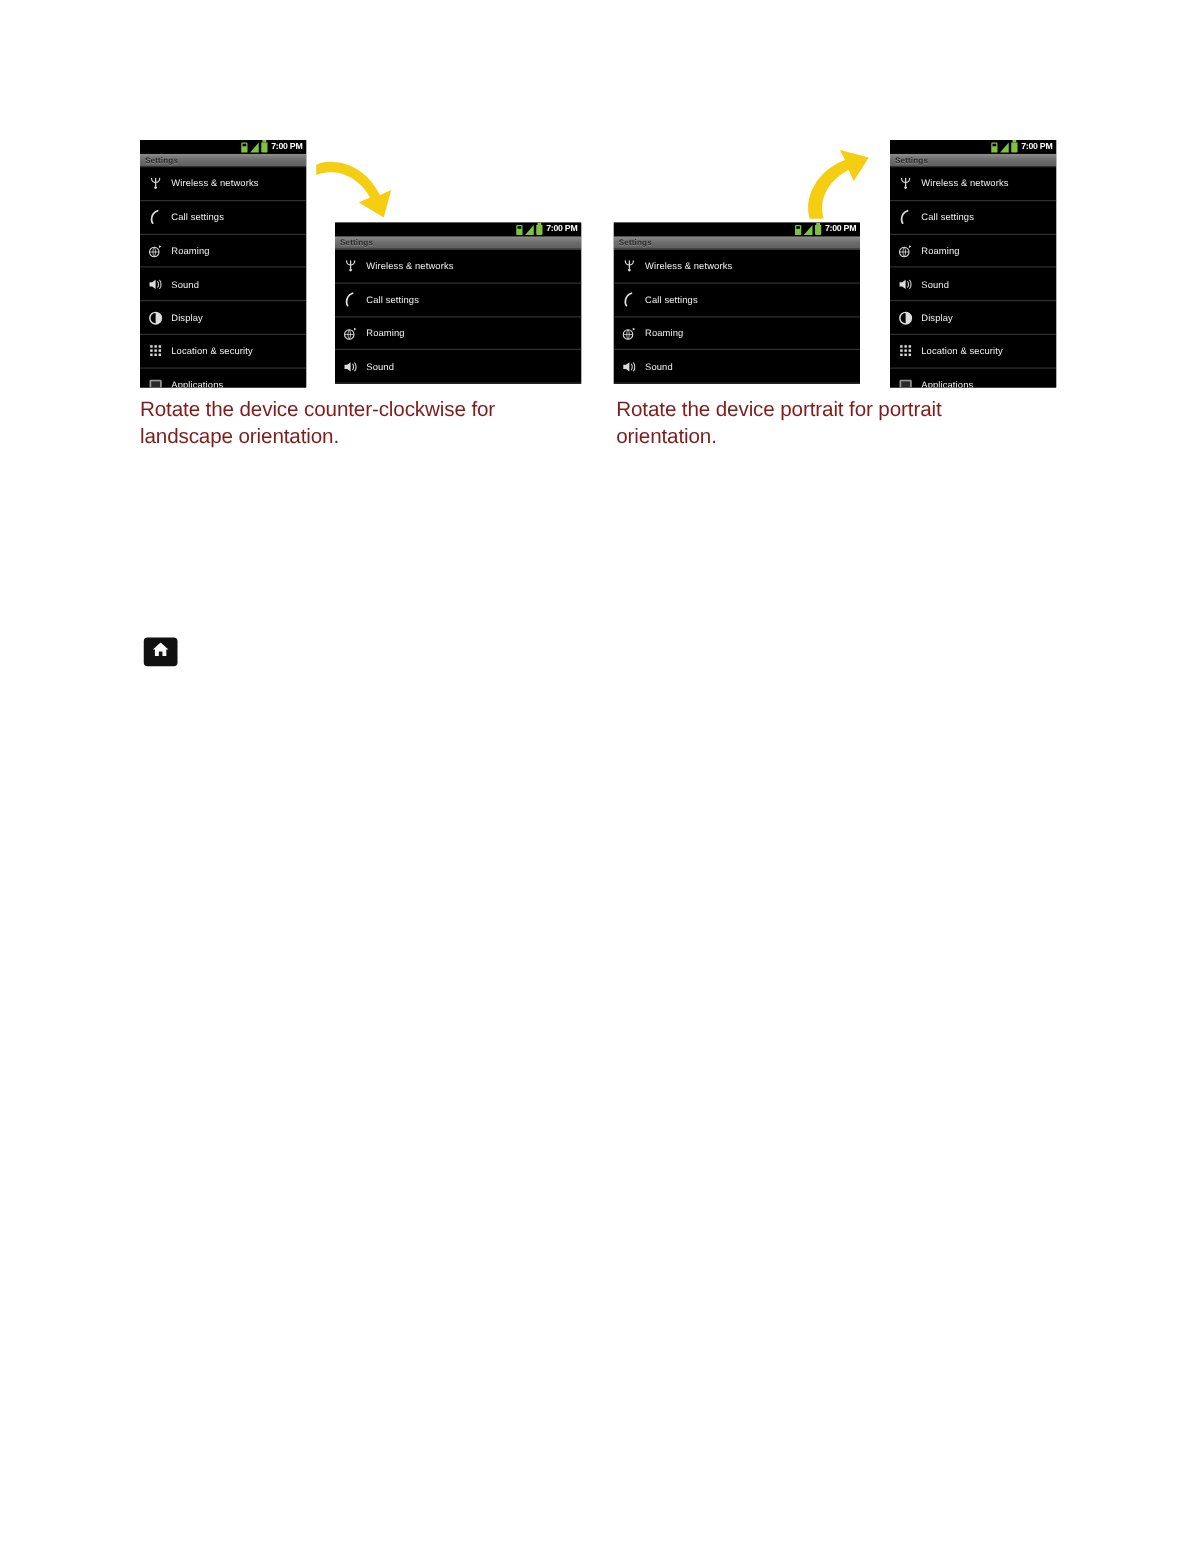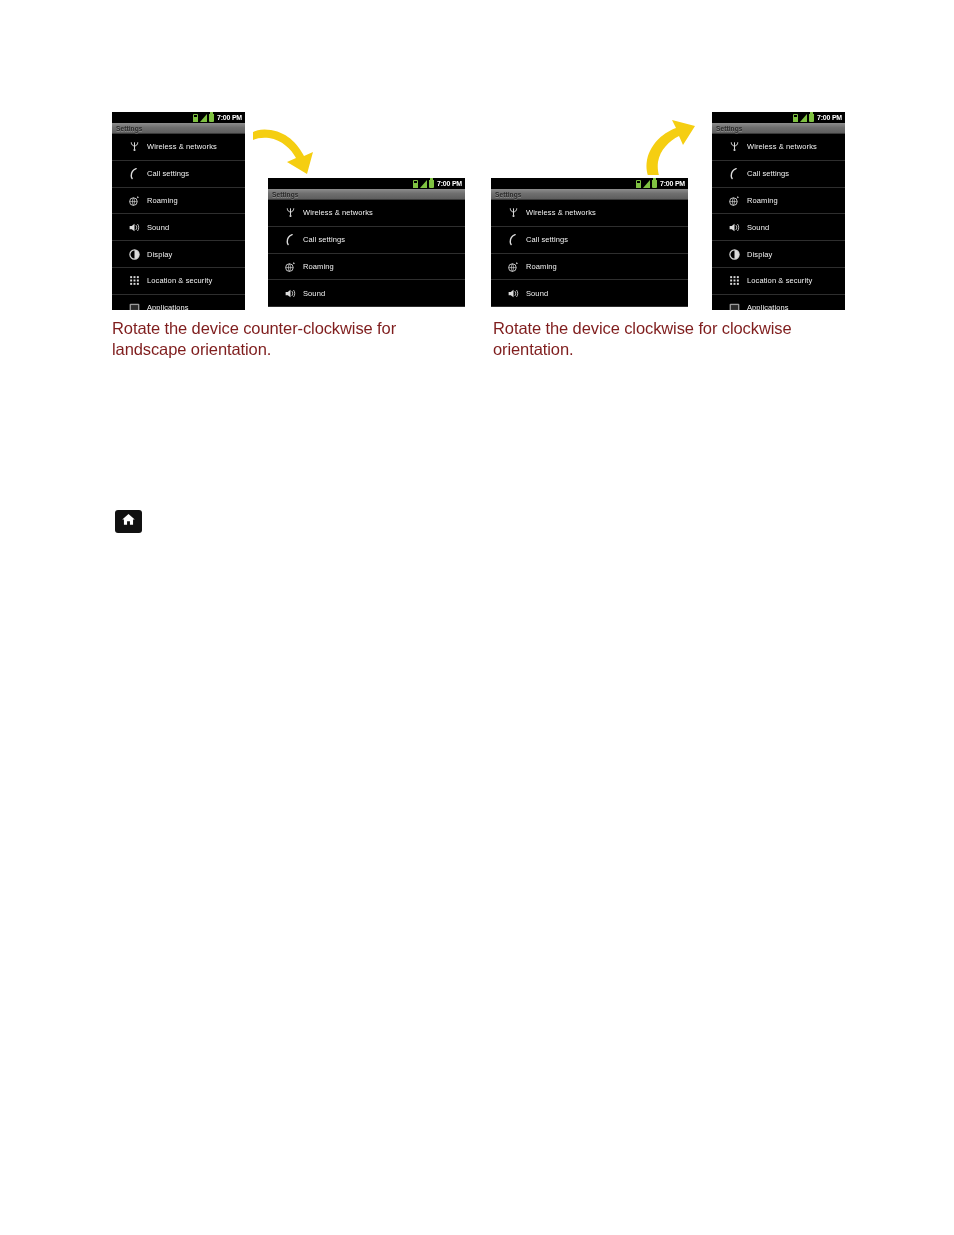--- a/index.html
+++ b/index.html
@@ -108,21 +108,21 @@
 
   
   .settings-list {
     background: #000000;
   }
   .settings-row {
     display: flex;
     align-items: center;
     border-bottom: 1px solid #2e2e2e;
     box-sizing: border-box;
-    padding-left: 16px;
+    padding-left: 6px;
   }
   .portrait .settings-row { height: 26.8px; }
   .landscape .settings-row { height: 26.8px; }
   .row-icon {
     width: 13px;
     height: 13px;
     flex: 0 0 13px;
     margin-right: 6px;
     display: flex;
     align-items: center;
@@ -458,21 +458,21 @@
             <rect x="3" y="5" width="18" height="14" rx="2" fill="#9a9a9a"></rect>
             <rect x="5.5" y="7.5" width="13" height="9" fill="#2b2b2b"></rect>
           </svg>
       </span>
       <span class="row-label">Applications</span>
     </div>
   </div>
 </div>
 
 <div class="caption" id="caption-left">Rotate the device counter-clockwise for landscape orientation.</div>
-<div class="caption" id="caption-right">Rotate the device clockwise for clockwise orientation.</div>
+<div class="caption" id="caption-right">Rotate the device portrait for portrait orientation.</div>
 
 <div id="home-button">
   <span>
     <svg width="15" height="15" viewBox="0 0 24 24">
       <path d="M12 3.2 L22 12 L19.3 12 L19.3 20.4 L14.3 20.4 L14.3 14.8 L9.7 14.8 L9.7 20.4 L4.7 20.4 L4.7 12 L2 12 Z" fill="#ffffff"></path>
     </svg>
   </span>
 </div>
 
 </body></html>

